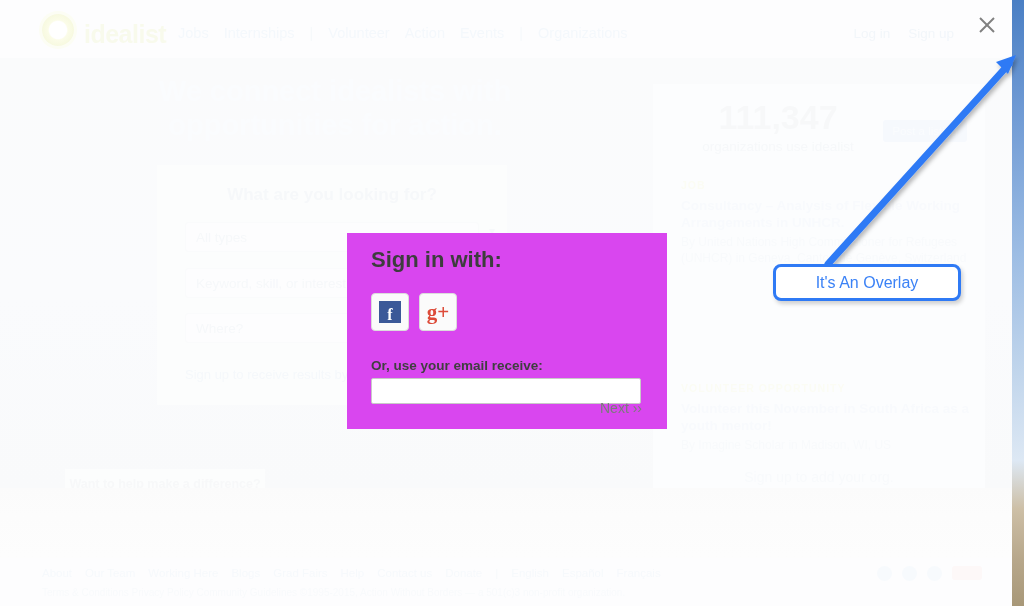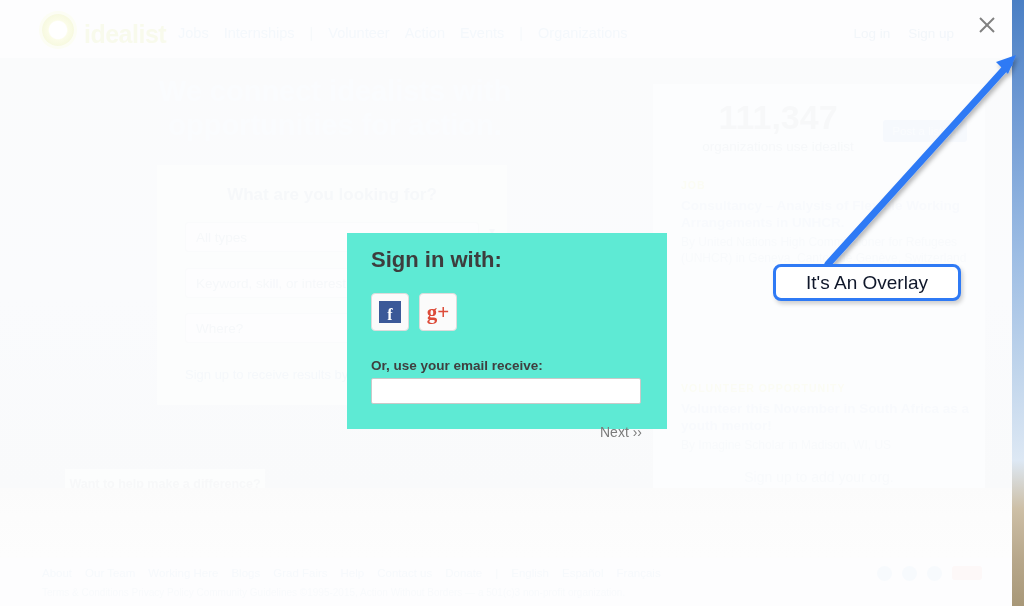--- a/index.html
+++ b/index.html
@@ -124,21 +124,21 @@
   }
   .f-links{position:absolute;left:42px;top:9px;display:flex;gap:13px;font-size:11.5px;color:#f6f9fc;}
   .f-legal{position:absolute;left:42px;top:29px;font-size:10px;color:#f8fafc;}
   .f-social{position:absolute;right:30px;top:8px;display:flex;gap:10px;}
   .soc{width:15px;height:15px;border-radius:50%;background:#f7fafd;position:relative;}
   .soc-yt{width:30px;height:14px;border-radius:3px;background:#fdf8f8;}
 
   
   .modal{
     position:absolute;left:347px;top:233px;width:320px;height:196px;
-    background:#5eead4;
+    background:#d946ef;
     text-align:right;
   }
   .modal-title{
     position:absolute;left:24px;top:14px;font-size:22px;font-weight:bold;color:#3d3d3d;
   }
   .sso-row{position:absolute;left:24px;top:60px;display:flex;gap:10px;}
   .sso{
     width:38px;height:38px;border:1px solid #dcdcdc;border-radius:4px;background:#fbfbfb;
     display:flex;align-items:center;justify-content:center;box-sizing:border-box;
   }
@@ -147,37 +147,37 @@
     font-family:"Liberation Serif",serif;display:flex;align-items:flex-end;justify-content:center;
     line-height:1;padding-bottom:0;box-sizing:border-box;
   }
   .gp-glyph{color:#dd4b39;font-size:21px;font-family:"Liberation Serif",serif;font-weight:bold;line-height:1;}
   .email-label{position:absolute;left:24px;top:125px;font-size:13.5px;font-weight:bold;color:#3f3f3f;}
   .email-input{
     position:absolute;left:24px;top:145px;width:270px;height:26px;
     border:1px solid #c9c9c9;background:#fff;border-radius:2px;box-sizing:border-box;
   }
   .next-btn{
-    position:absolute;left:600px;top:424px;font-size:14px;color:#7b7b7b;
+    position:absolute;left:600px;top:400px;font-size:14px;color:#7b7b7b;
   }
 
   
   .close-btn{
     position:absolute;right:14px;top:14px;width:22px;height:22px;cursor:pointer;
   }
 
   
   .annot-svg{position:absolute;left:0;top:0;width:1024px;height:606px;pointer-events:none;}
   .annot-box{
     position:absolute;left:773px;top:264px;width:182px;height:31px;
     border:3px solid #2f7af5;border-radius:8px;background:#ffffff;
     box-shadow:2px 3px 4px rgba(0,0,0,0.18);
     display:flex;align-items:center;justify-content:center;
   }
-  .annot-text{font-size:19px;color:#0f172a;font-family:"Liberation Sans",sans-serif;}
+  .annot-text{font-size:16px;color:#3b82f6;font-family:"Liberation Sans",sans-serif;}
 </style>
 </head>
 <body>
 
 <div id="root">
 
   <div class="page-bg"></div>
 
   <div class="overlay">
 

